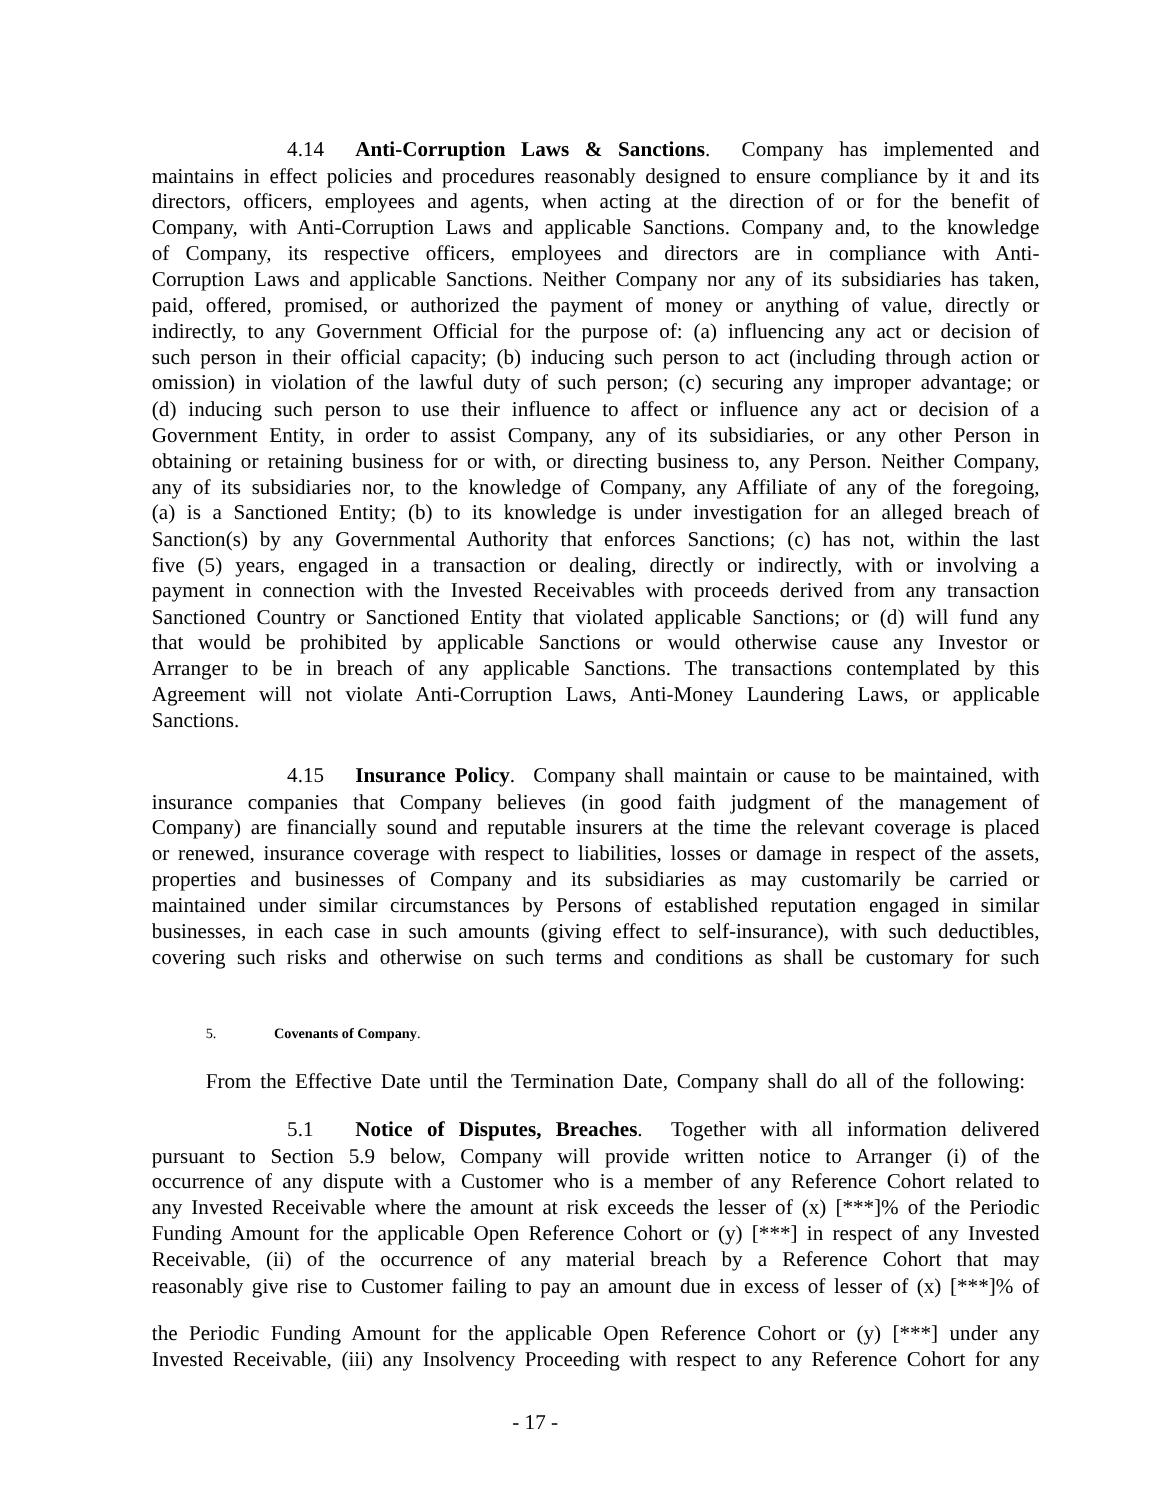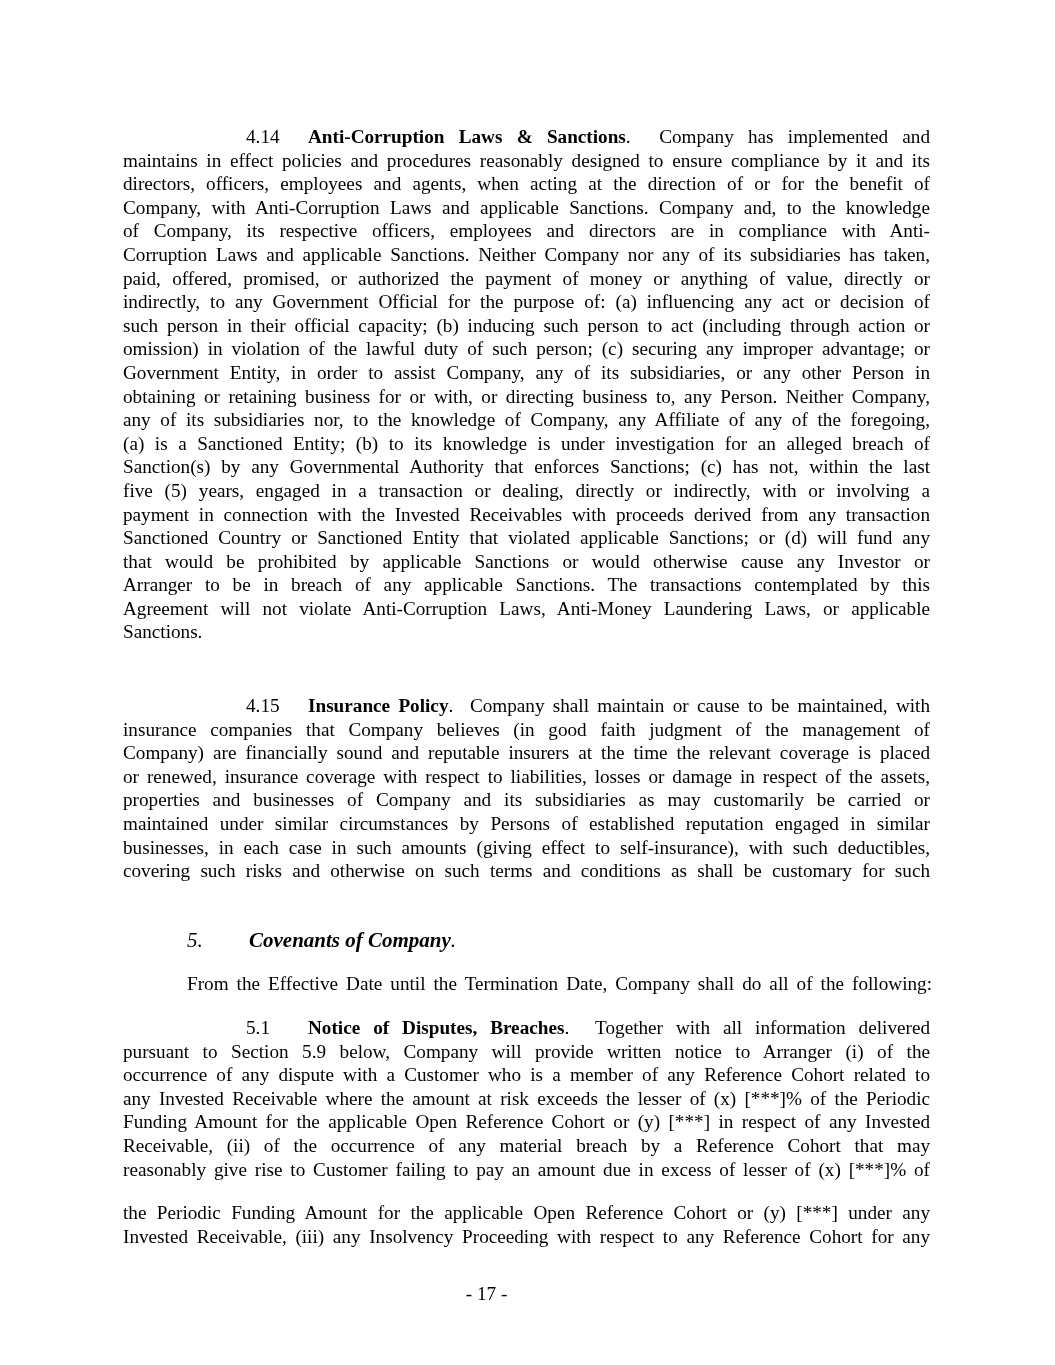--- a/index.html
+++ b/index.html
@@ -3,50 +3,51 @@
 <meta charset="utf-8">
 <style>
   html, body { margin: 0; padding: 0; background: #ffffff; }
   body { width: 1055px; height: 1365px; position: relative; overflow: hidden; }
   .page {
     position: absolute; left: 0; top: 0; width: 1055px; height: 1365px;
     background: #ffffff; color: #000000;
     font-family: "Liberation Serif", serif;
     font-size: 19.2px;
   }
-  .block { position: absolute; left: 123px; width: 807px; }
+  .block { position: absolute; left: 138px; width: 807px; }
   .line {
     display: block; height: 23.6px; line-height: 23.6px; white-space: nowrap;
     text-align: justify; text-align-last: justify;
   }
   .line.last { text-align-last: left; }
   .num { display: inline-block; width: 62px; }
   .ind1 { padding-left: 123px; }
   b { font-weight: bold; }
-  .heading5 { position: absolute; left: 187px; top: 928px; height: 24px; line-height: 24px; font-size: 21px; white-space: nowrap; font-style: italic; }
+  .heading5 { position: absolute; left: 187px; top: 928px; height: 24px; line-height: 24px; font-size: 13px; white-space: nowrap; }
   .heading5 .num { width: 62px; }
   .lead { position: absolute; left: 187px; width: 745px; top: 972px; height: 24px; line-height: 24px; white-space: nowrap; text-align: justify; text-align-last: justify; }
   .footer { position: absolute; left: 0; width: 973px; top: 1282px; text-align: center; line-height: 24px; font-size: 19.2px; white-space: nowrap; }
 </style>
 </head>
 <body>
 
 <div class="page">
 
   <div class="block" style="top:125px;">
     <span class="line ind1" style="white-space: normal; overflow: hidden;"><span class="num">4.14</span><b>Anti-Corruption Laws &amp; Sanctions</b><span>.</span>&nbsp;&nbsp;<span>Company has implemented and</span></span>
     <span class="line" style="white-space: normal; overflow: hidden;">maintains in effect policies and procedures reasonably designed to ensure compliance by it and its</span>
     <span class="line" style="white-space: normal; overflow: hidden;">directors, officers, employees and agents, when acting at the direction of or for the benefit of</span>
     <span class="line" style="white-space: normal; overflow: hidden;">Company, with Anti-Corruption Laws and applicable Sanctions.  Company and, to the knowledge</span>
     <span class="line" style="white-space: normal; overflow: hidden;">of Company, its respective officers, employees and directors are in compliance with Anti-</span>
     <span class="line" style="white-space: normal; overflow: hidden;">Corruption Laws and applicable Sanctions.  Neither Company nor any of its subsidiaries has taken,</span>
     <span class="line" style="white-space: normal; overflow: hidden;">paid, offered, promised, or authorized the payment of money or anything of value, directly or</span>
     <span class="line" style="white-space: normal; overflow: hidden;">indirectly, to any Government Official for the purpose of: (a) influencing any act or decision of</span>
     <span class="line" style="white-space: normal; overflow: hidden;">such person in their official capacity; (b) inducing such person to act (including through action or</span>
     <span class="line" style="white-space: normal; overflow: hidden;">omission) in violation of the lawful duty of such person; (c) securing any improper advantage; or</span>
+    <span class="line" style="white-space: normal; overflow: hidden;">(d) inducing such person to use their influence to affect or influence any act or decision of a</span>
     <span class="line" style="white-space: normal; overflow: hidden;">Government Entity, in order to assist Company, any of its subsidiaries, or any other Person in</span>
     <span class="line" style="white-space: normal; overflow: hidden;">obtaining or retaining business for or with, or directing business to, any Person.  Neither Company,</span>
     <span class="line" style="white-space: normal; overflow: hidden;">any of its subsidiaries nor, to the knowledge of Company, any Affiliate of any of the foregoing,</span>
     <span class="line" style="white-space: normal; overflow: hidden;">(a) is a Sanctioned Entity; (b) to its knowledge is under investigation for an alleged breach of</span>
     <span class="line" style="white-space: normal; overflow: hidden;">Sanction(s) by any Governmental Authority that enforces Sanctions; (c) has not, within the last</span>
     <span class="line" style="white-space: normal; overflow: hidden;">five (5) years, engaged in a transaction or dealing, directly or indirectly, with or involving a</span>
     <span class="line" style="white-space: normal; overflow: hidden;">payment in connection with the Invested Receivables with proceeds derived from any transaction</span>
     <span class="line" style="white-space: normal; overflow: hidden;">Sanctioned Country or Sanctioned Entity that violated applicable Sanctions; or (d) will fund any</span>
     <span class="line" style="white-space: normal; overflow: hidden;">that would be prohibited by applicable Sanctions or would otherwise cause any Investor or</span>
     <span class="line" style="white-space: normal; overflow: hidden;">Arranger to be in breach of any applicable Sanctions.  The transactions contemplated by this</span>

